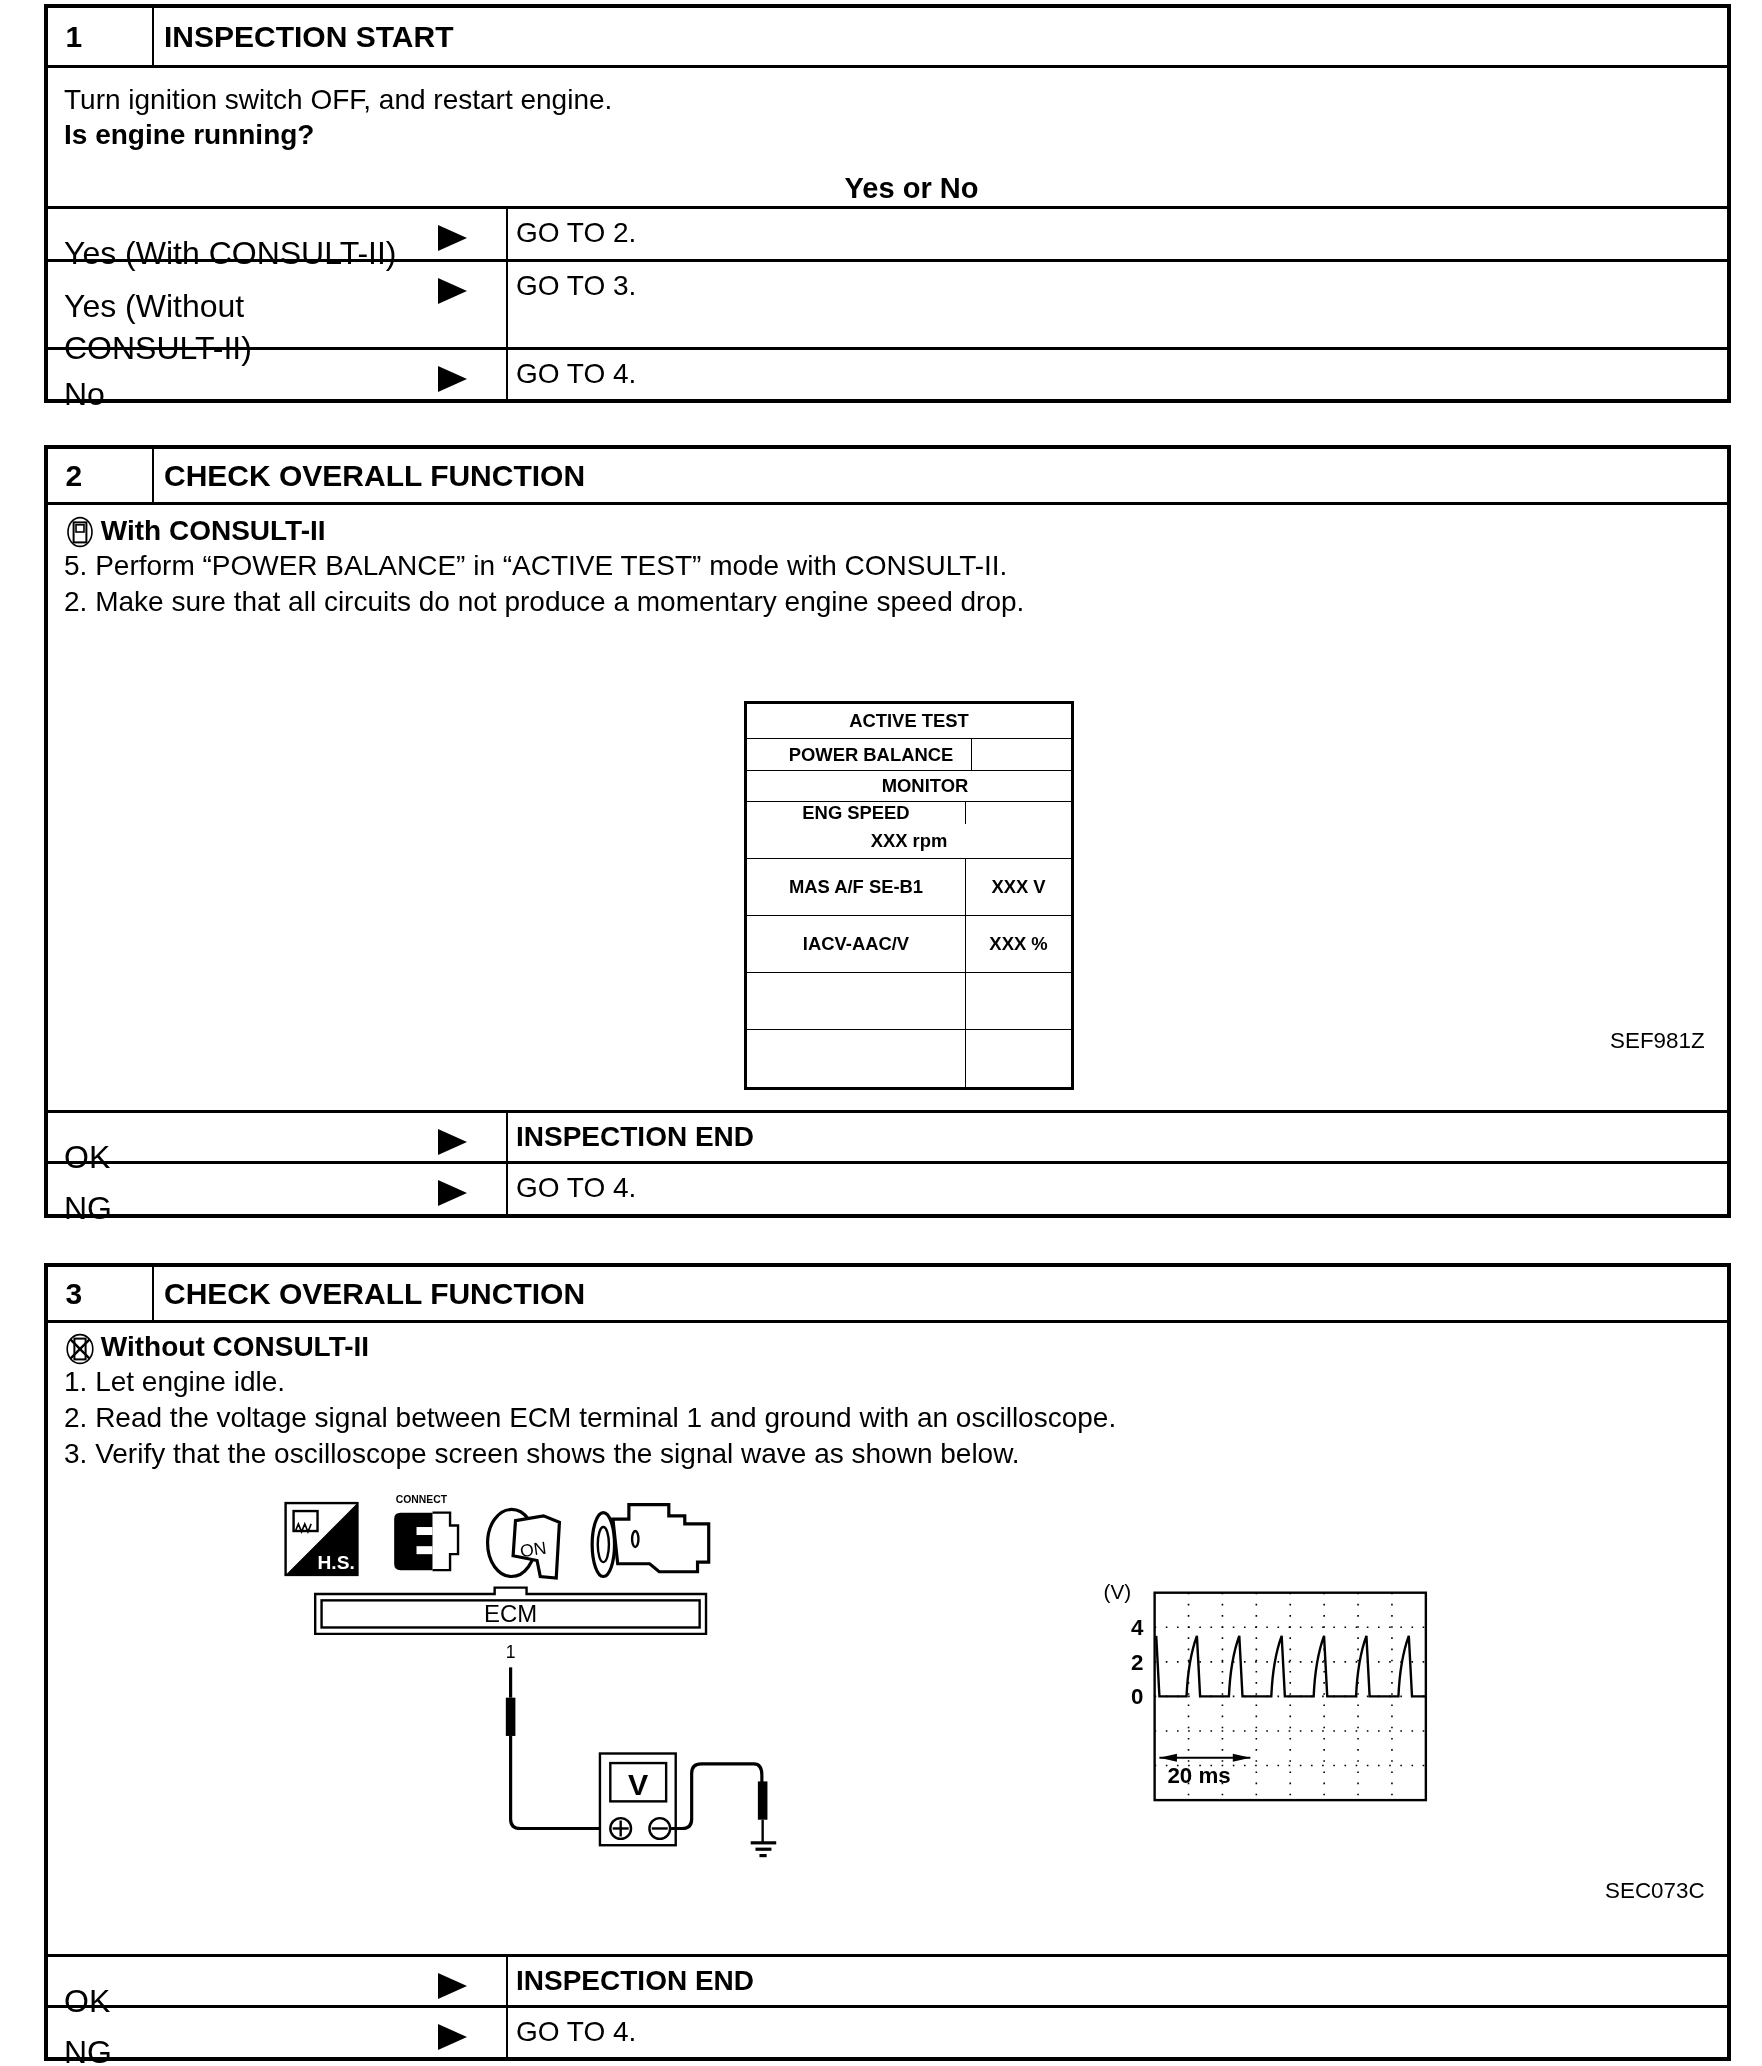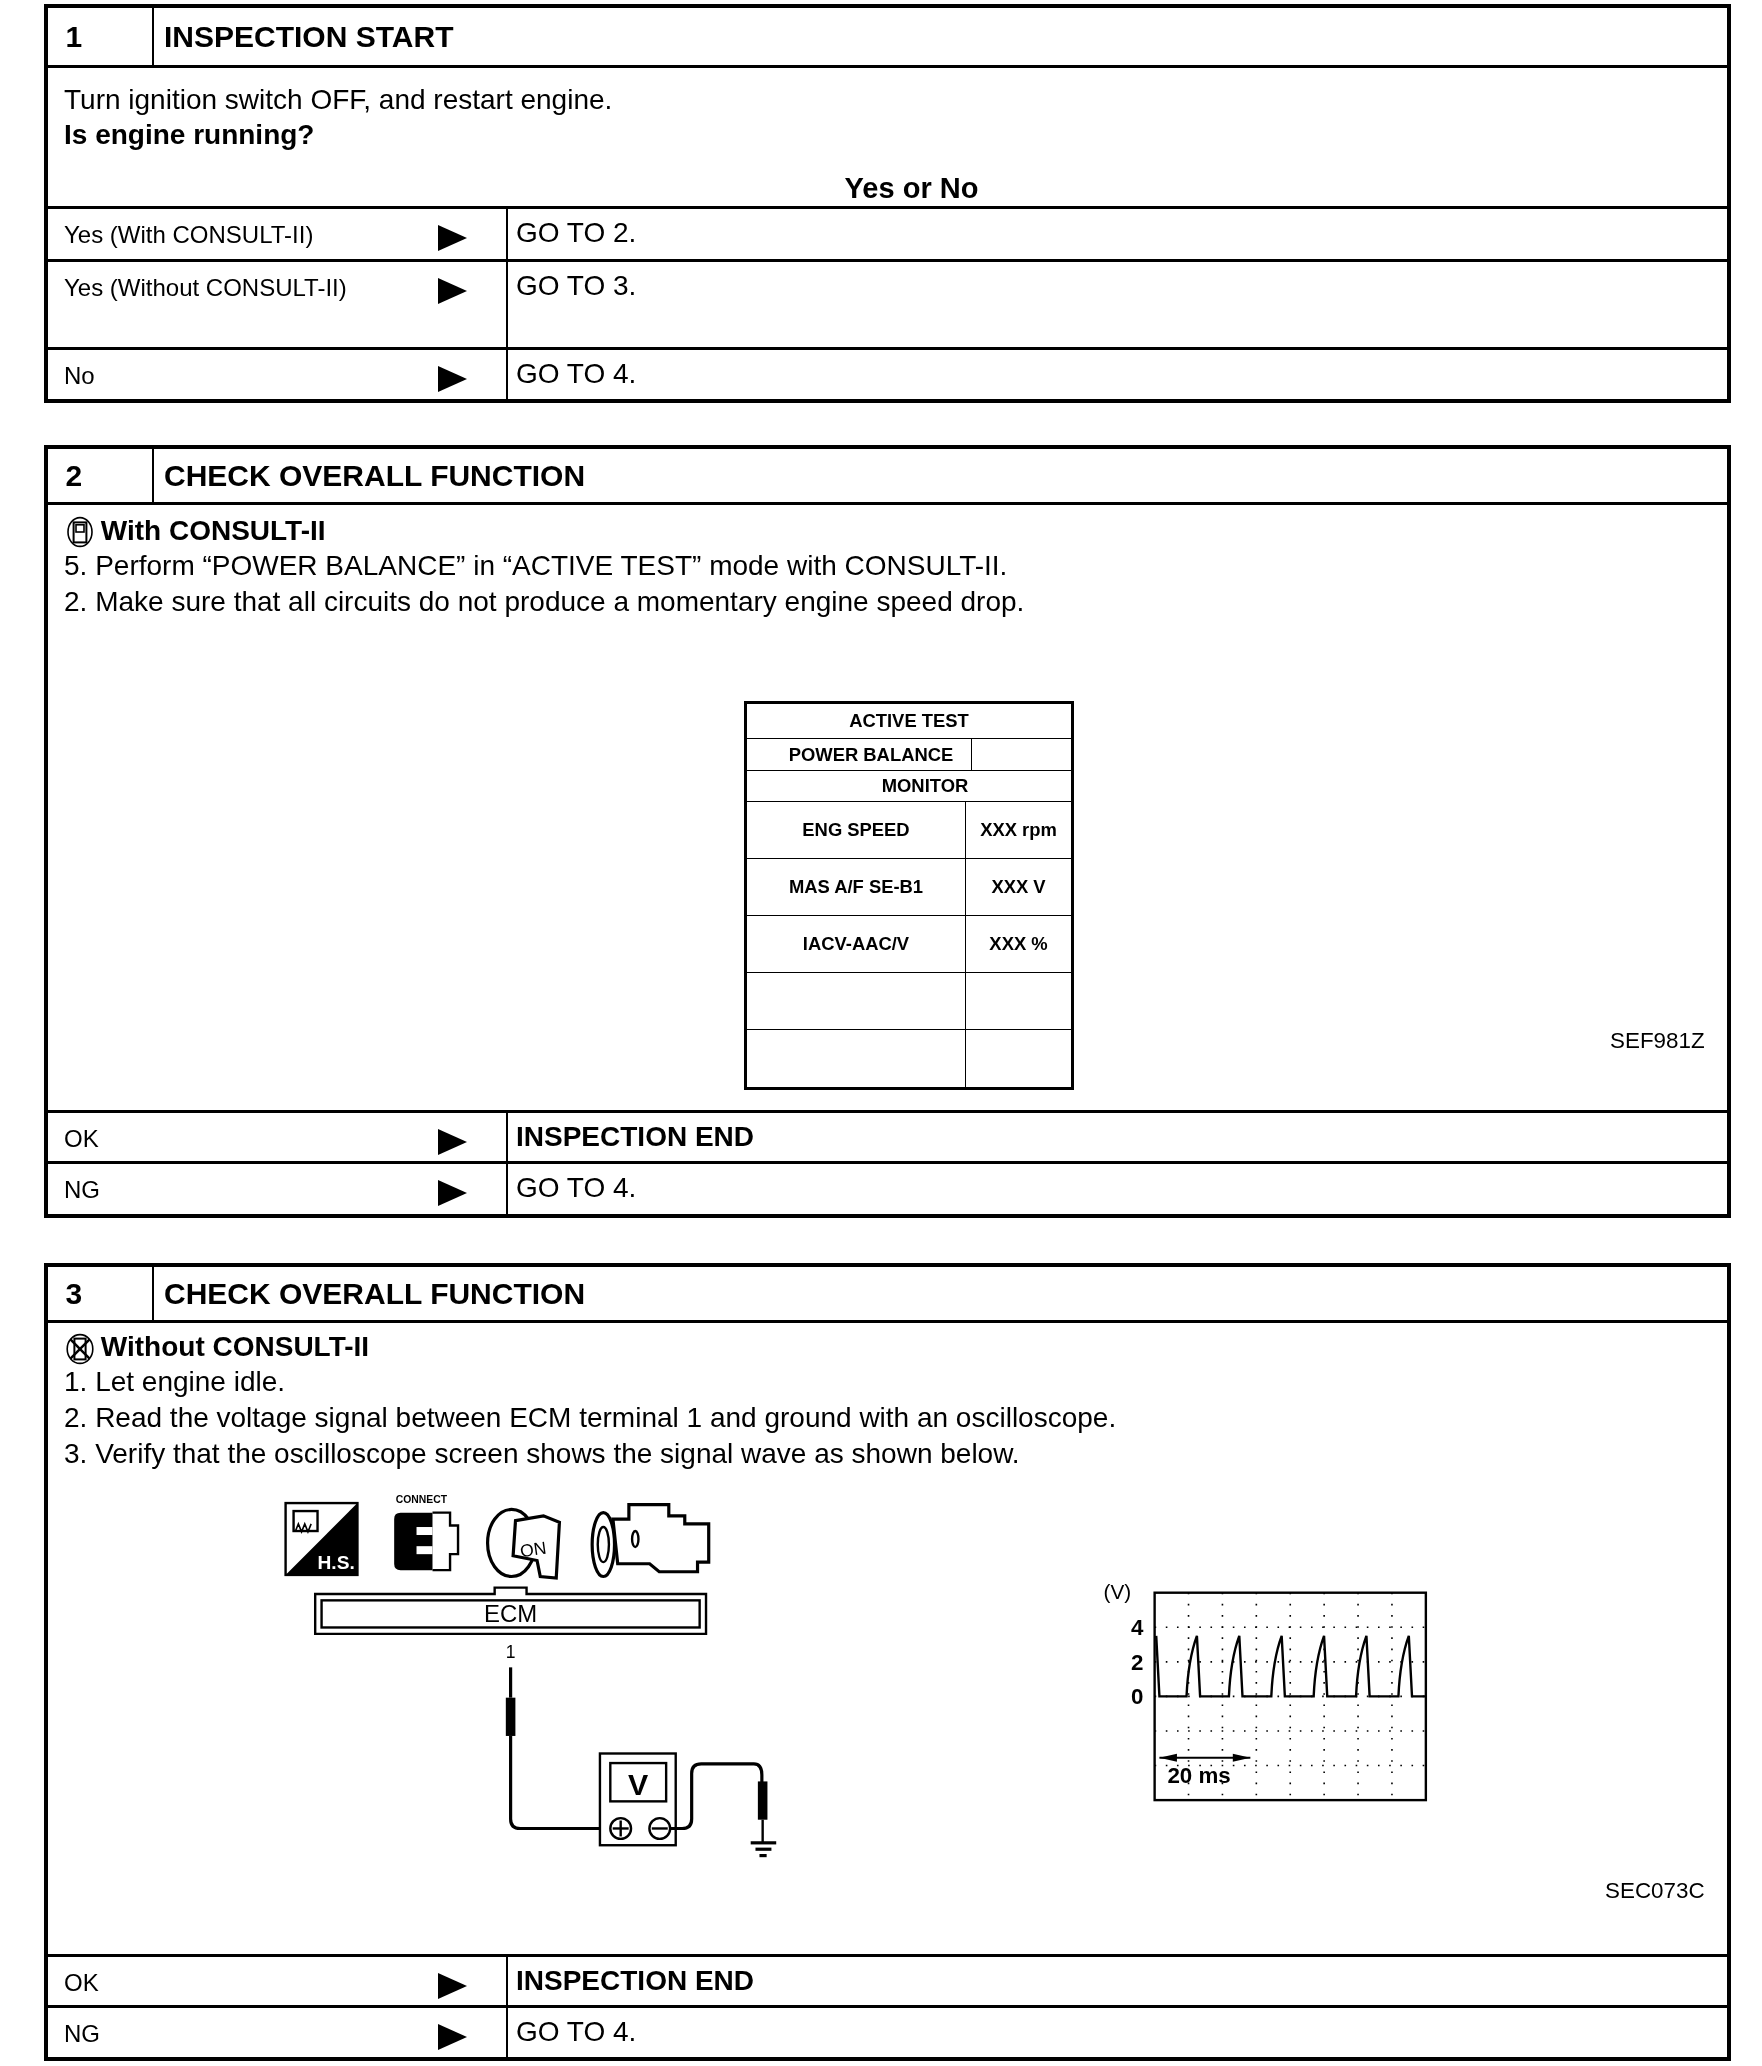--- a/index.html
+++ b/index.html
@@ -9,21 +9,21 @@
   .hdr { position: absolute; left: 0; right: 0; top: 0; border-bottom: 3.2px solid #000; box-sizing: border-box; }
   .hdr .num { position: absolute; left: 0; top: 0; bottom: 0; width: 106px; border-right: 2.4px solid #000;
               font-weight: bold; font-size: 30px; line-height: 1; padding: 0 0 0 17.6px; box-sizing: border-box;
               display: flex; align-items: center; }
   .hdr .title { position: absolute; left: 116px; top: 0; bottom: 0; font-weight: bold; font-size: 30px;
                 display: flex; align-items: center; }
   .body { position: absolute; left: 0; right: 0; box-sizing: border-box; }
   .line { position: absolute; left: 16px; font-size: 28px; white-space: nowrap; }
   .bold { font-weight: bold; }
   .row { position: absolute; left: 0; right: 0; border-top: 3.2px solid #000; box-sizing: border-box; }
-  .row .cond { position: absolute; left: 16px; top: 10px; font-size: 24px; line-height: 1.3; width: 351px; }
+  .row .cond { position: absolute; left: 16px; top: 24px; font-size: 32px; line-height: 1.3; width: 351px; }
   .row .arrow { position: absolute; left: 390px; top: 16px; width: 0; height: 0;
                 border-top: 13.6px solid transparent; border-bottom: 13.6px solid transparent; border-left: 29px solid #000; }
   .row .res { position: absolute; left: 458px; top: 0; bottom: 0; border-left: 2.4px solid #000; padding-left: 8px;
               font-size: 28px; box-sizing: border-box; right: 0; }
   .row .res span { position: absolute; top: 8px; left: 8px; }
   .center { position: absolute; left: 0; right: 0; text-align: center; font-size: 29px; font-weight: bold; }
   .figid { position: absolute; right: 22.4px; font-size: 22.4px; }
   .consult-icon { display: inline-block; vertical-align: middle; margin-right: 4.8px; }
   
   .at { position: absolute; left: 696px; top: 196px; width: 330px; border: 3.2px solid #000; box-sizing: border-box;
@@ -88,21 +88,21 @@
       <div class="r" style="height:35px;">
         <div class="c" style="flex:1;">ACTIVE TEST</div>
       </div>
       <div class="r" style="height:32px;padding-left:24px;">
         <div class="c" style="width:201px; border-right:1.6px solid #000;">POWER BALANCE</div>
         <div class="c" style="flex:1;"></div>
       </div>
       <div class="r" style="height:31px;padding-left:32px;">
         <div class="c" style="flex:1;">MONITOR</div>
       </div>
-      <div class="r" style="height:57px;">
+      <div class="r" style="height:57px;flex-direction:column;">
         <div class="c" style="width:219px; border-right:1.6px solid #000;">ENG SPEED</div>
         <div class="c" style="flex:1;">XXX rpm</div>
       </div>
       <div class="r" style="height:57px;justify-content:flex-end;">
         <div class="c" style="width:219px; border-right:1.6px solid #000;">MAS A/F SE-B1</div>
         <div class="c" style="flex:1;">XXX V</div>
       </div>
       <div class="r" style="height:57px;">
         <div class="c" style="width:219px; border-right:1.6px solid #000;">IACV-AAC/V</div>
         <div class="c" style="flex:1;">XXX %</div>

